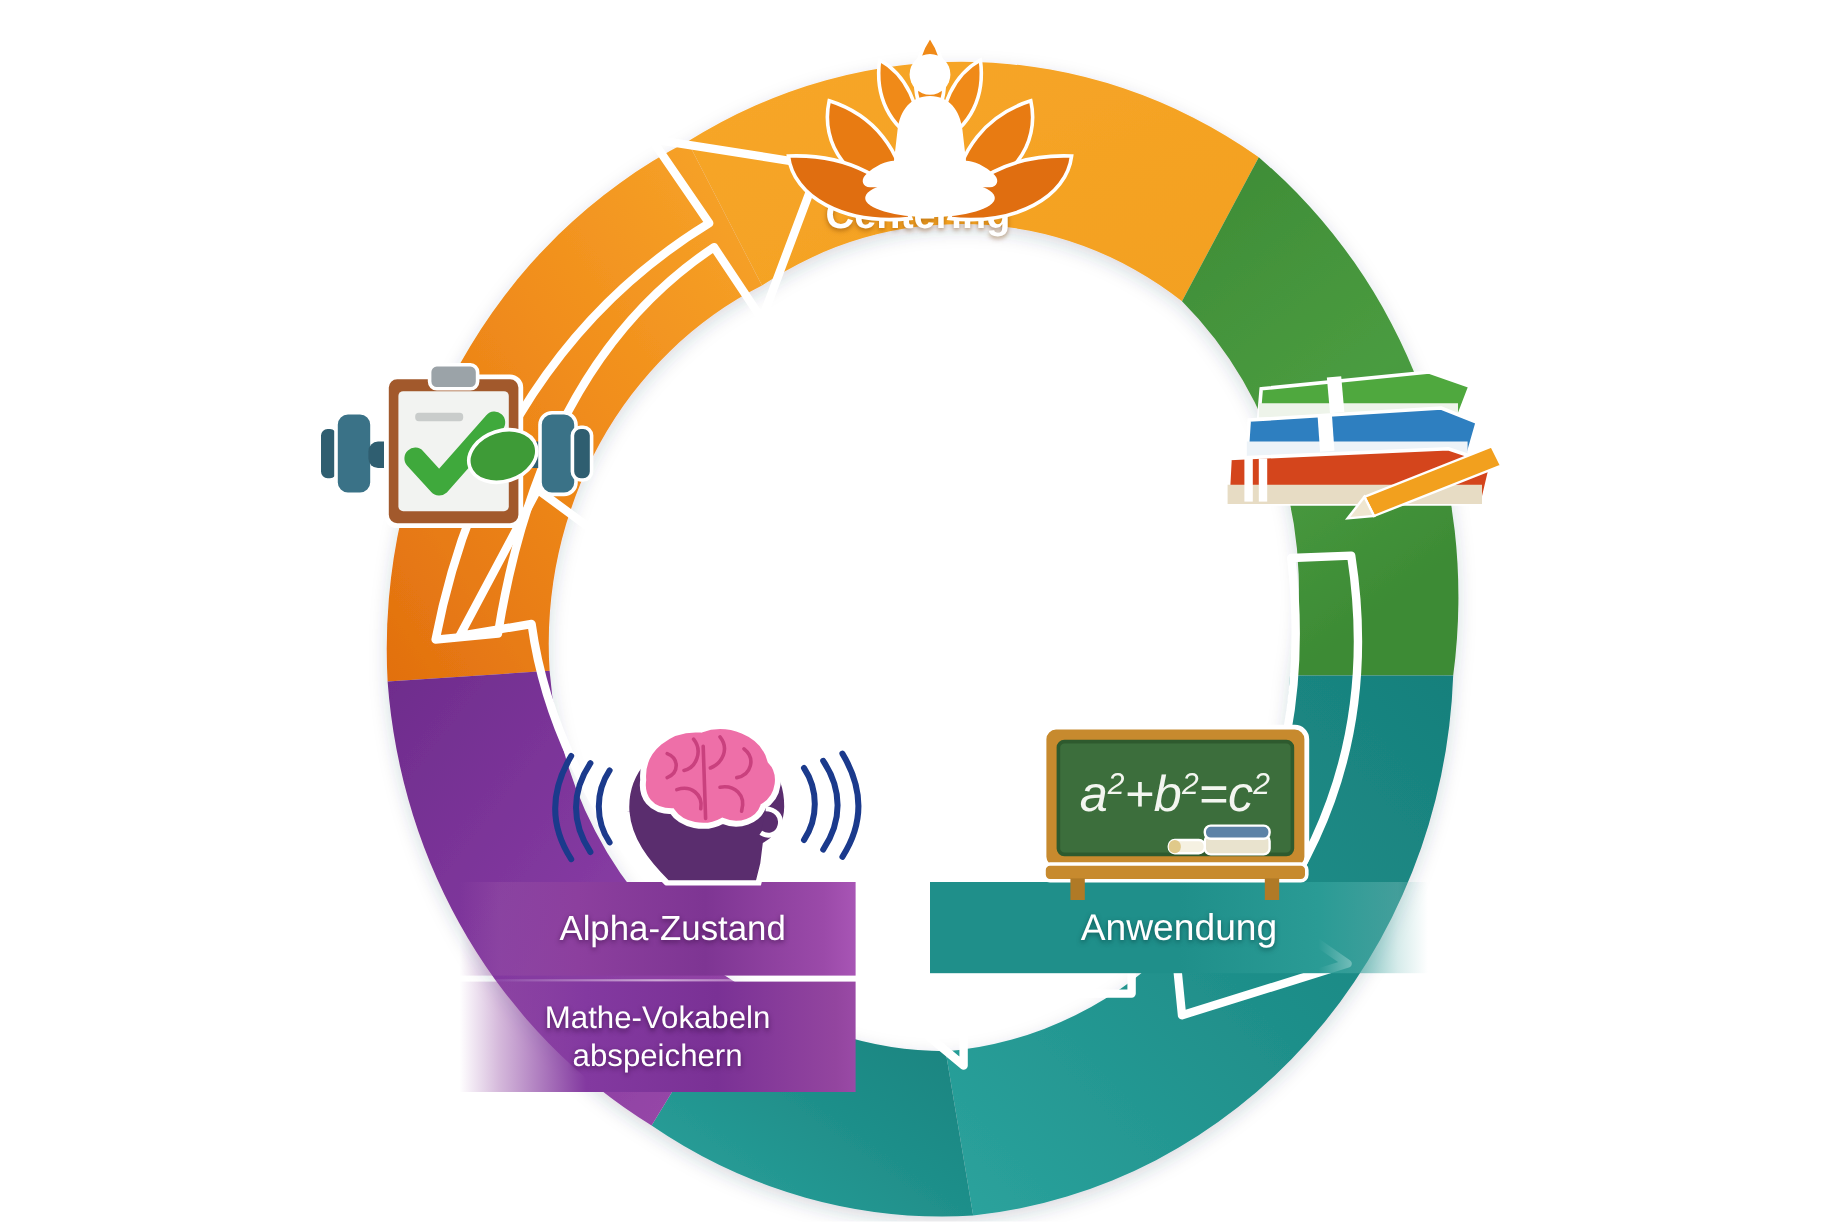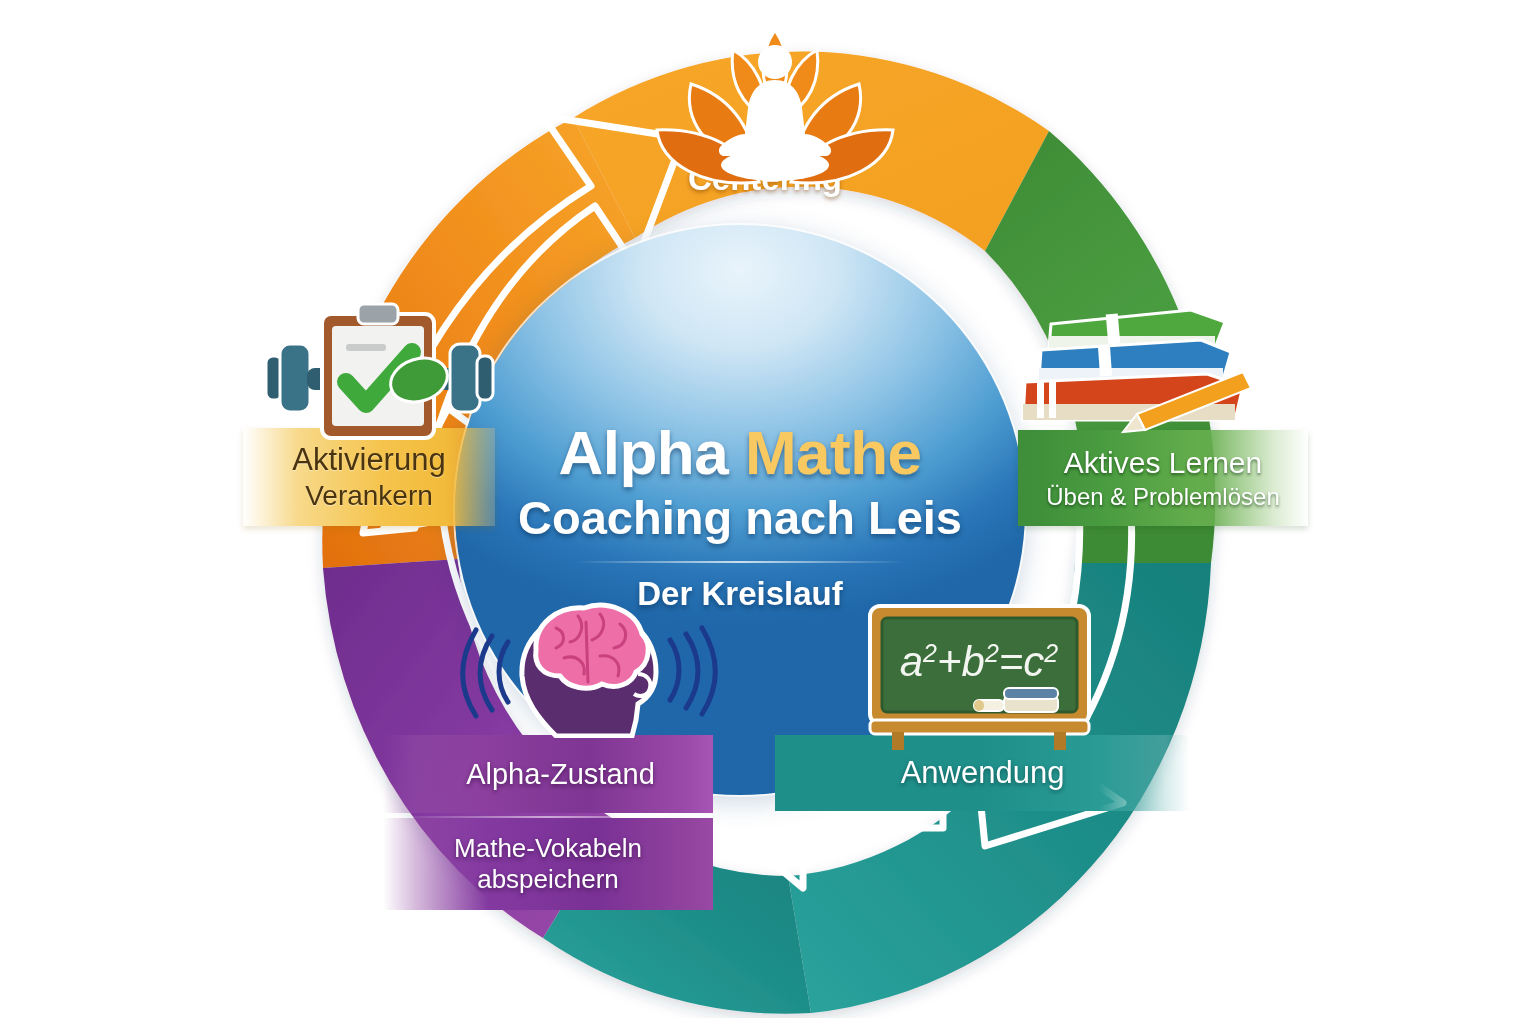--- a/index.html
+++ b/index.html
@@ -186,42 +186,26 @@
                  C 258,690 212,600 200,512
                  L 140,522
                  L 205,400
                  L 300,470
                  L 244,498
                  C 258,572 296,648 368,712 Z"></path>
       </g>
     </svg>
   </div>
 
-  <div class="core">
-    <div class="core-inner">
-      <div class="core-title"><span>Alpha </span><span class="hl">Mathe</span></div>
-      <div class="core-sub">Coaching nach Leis</div>
-      <div class="core-rule"></div>
-      <div class="core-tag">Der Kreislauf</div>
-    </div>
-  </div>
 
   <div class="node-label" id="lbl-centering">
     <span class="l1">Centering</span>
   </div>
 
-  <div class="band" id="band-left">
-    <span class="l1">Aktivierung</span>
-    <span class="l2">Verankern</span>
-  </div>
-
-  <div class="band" id="band-right">
-    <span class="l1">Aktives Lernen</span>
-    <span class="l2">Üben &amp; Problemlösen</span>
-  </div>
+
 
   <div class="band" id="band-bl">
     <span class="l2">Alpha-Zustand</span>
   </div>
   <div class="hairline" style="left:390px;top:816px;width:318px;"></div>
   <div class="band" id="band-br">
     <span class="l1">Anwendung</span>
   </div>
 
   <div class="band" id="band-bl2">

